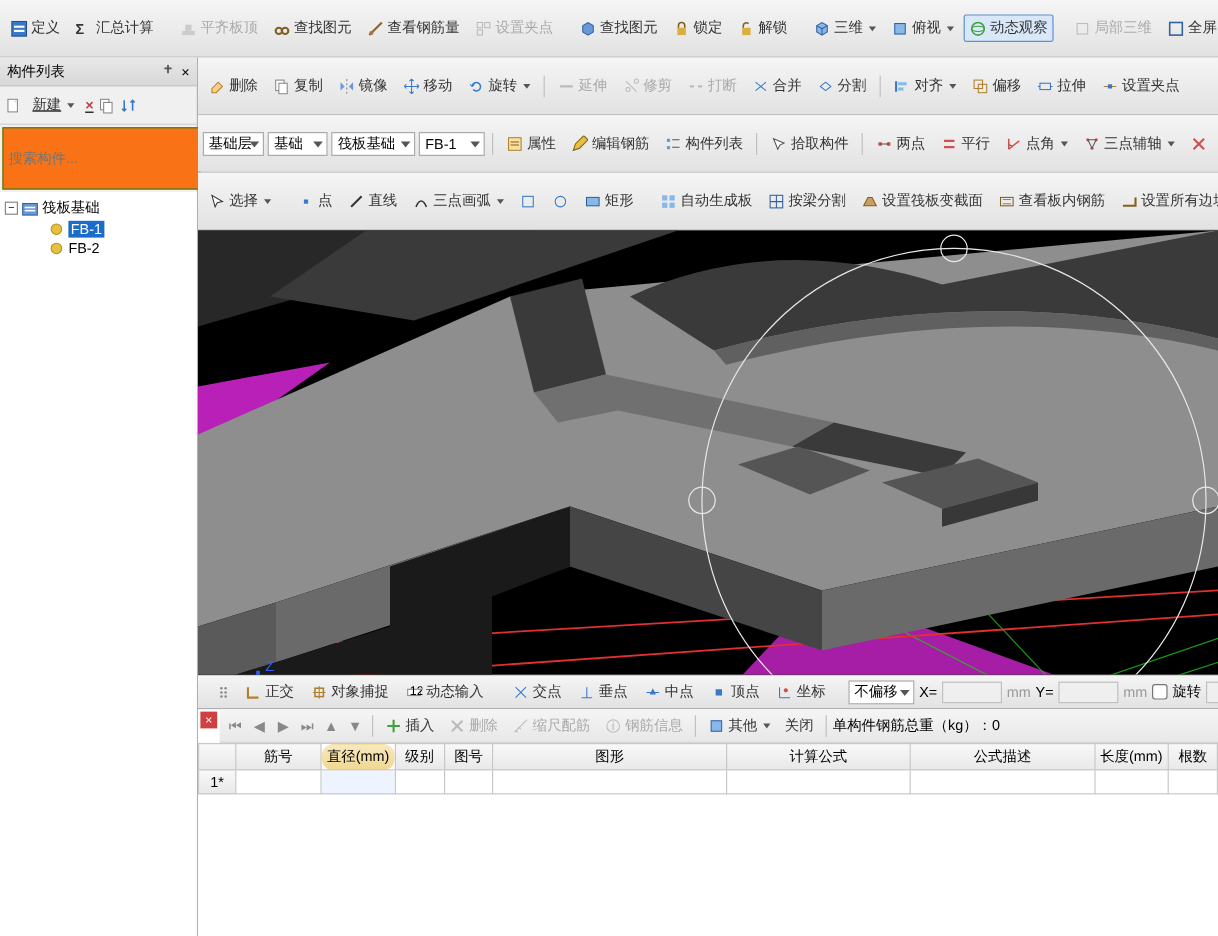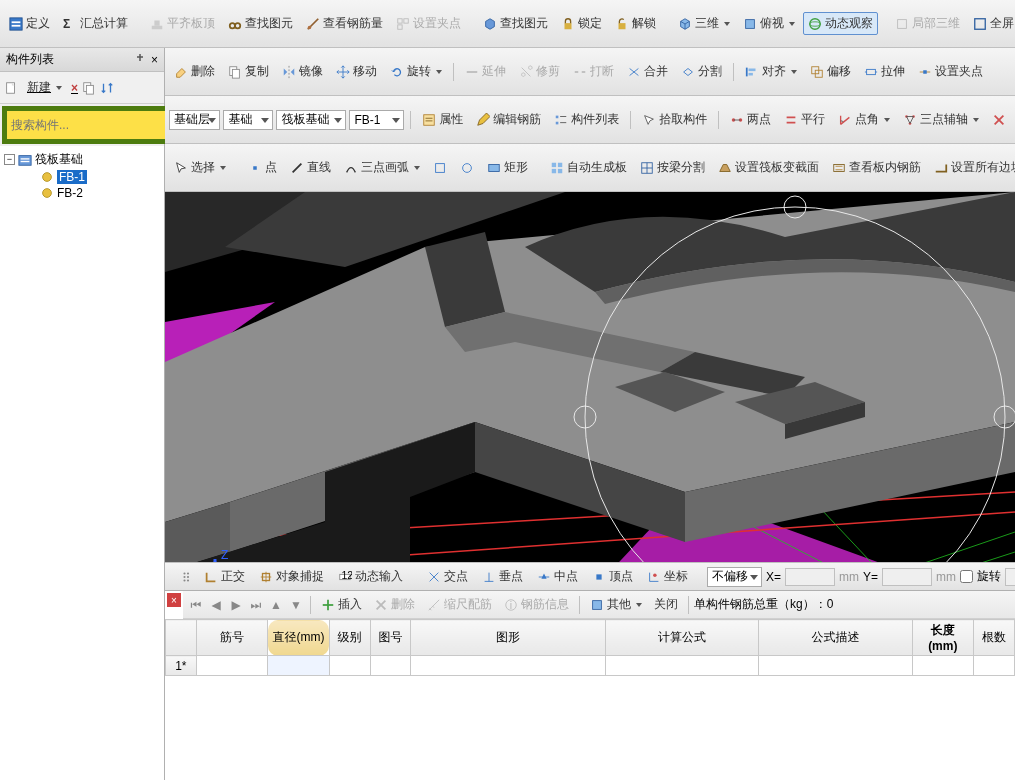--- a/index.html
+++ b/index.html
@@ -12,21 +12,21 @@
 .ticon { width:14px; height:14px; display:inline-block; flex:none; }
 .sep { width:1px; height:18px; background:#c0c0c0; margin:0 3px; }
 .dd-arrow { width:0; height:0; border-left:3px solid transparent; border-right:3px solid transparent; border-top:4px solid #555; margin-left:2px; }
 
 .main { flex:1; display:flex; min-height:0; }
 
 .sidebar { width:165px; background:#f0f0f0; border-right:1px solid #b0b0b0; display:flex; flex-direction:column; }
 .panel-title { background:linear-gradient(#e8e8e8,#d8d8d8); padding:3px 6px; display:flex; align-items:center; justify-content:space-between; border-bottom:1px solid #c0c0c0; }
 .panel-tools { display:flex; gap:4px; padding:4px; border-bottom:1px solid #d0d0d0; align-items:center;text-decoration:underline; }
 .search-row { display:flex; padding:2px; }
-.search-row input { flex:1; border:5px solid #4d7c0f; padding:7px 4px; background:#fde047; }
+.search-row input { flex:1; border:1px solid #4d7c0f; padding:18px 4px; background:#f97316; }
 .search-btn { width:22px; height:20px; background:#f8f8f8; border:1px solid #c0c0c0; margin-left:2px; display:flex; align-items:center; justify-content:center; cursor:pointer; }
 .tree { flex:1; background:#fff; padding:4px; overflow:auto; }
 .tree-node { display:flex; align-items:center; gap:3px; padding:1px 0; cursor:pointer; }
 .tree-node.indent2 { padding-left:36px; }
 .tree-node.selected span.lbl { background:#1a6cc8; color:#fff; padding:0 2px; }
 .tree-toggle { width:11px; height:11px; border:1px solid #888; display:flex; align-items:center; justify-content:center; font-size:9px; line-height:1; background:#fff; }
 .node-icon { width:14px; height:14px; }
 
 .workarea { flex:1; display:flex; flex-direction:column; min-width:0; }
 .combo { border:1px solid #aaa; background:#fff; padding:1px 14px 1px 4px; position:relative; min-width:50px; height:20px; display:flex; align-items:center; }
@@ -706,21 +706,21 @@
           <thead>
             <tr>
               <th style="width:30px;"></th>
               <th style="width:70px;">筋号</th>
               <th class="selcol" style="width:60px;border-radius:10px;">直径(mm)</th>
               <th style="width:40px;">级别</th>
               <th style="width:40px;">图号</th>
               <th style="width:190px;">图形</th>
               <th style="width:150px;">计算公式</th>
               <th style="width:150px;">公式描述</th>
-              <th style="width:60px;font-weight:bold;">长度(mm)</th>
+              <th style="width:60px;">长度(mm)</th>
               <th style="width:40px;">根数</th>
             </tr>
           </thead>
           <tbody>
             <tr>
               <td class="rowhdr">1*</td>
               <td></td>
               <td class="selcell"></td>
               <td></td>
               <td></td>

